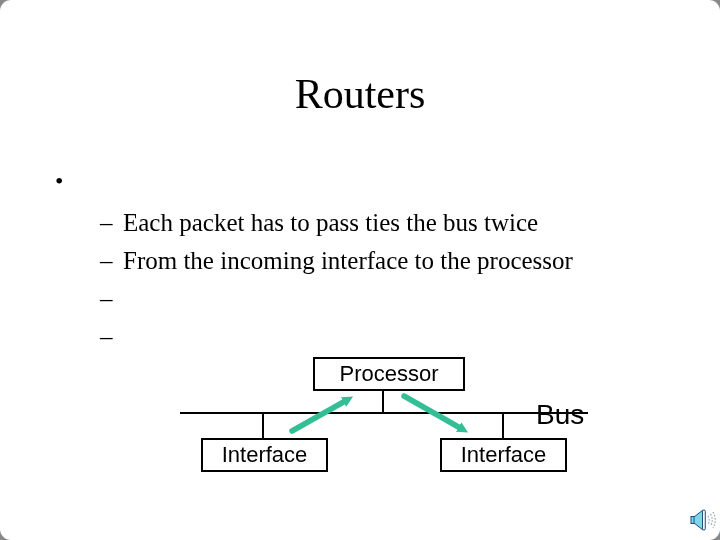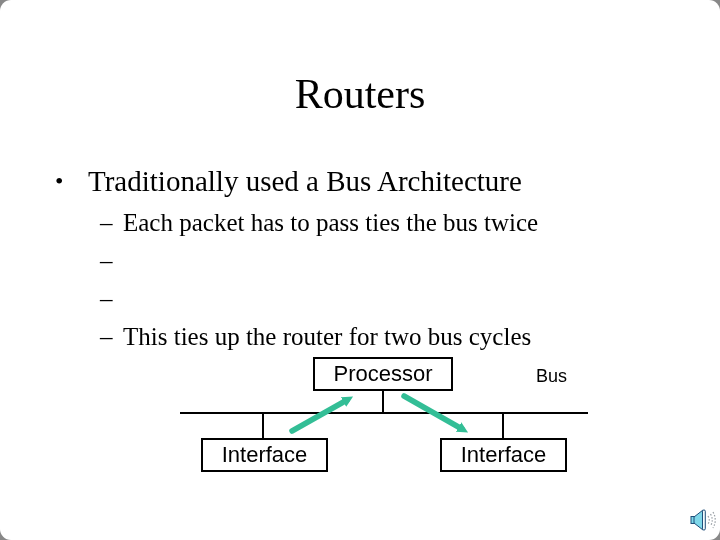--- a/index.html
+++ b/index.html
@@ -53,34 +53,34 @@
     position: absolute;
     box-sizing: border-box;
     border: 2px solid var(--line-color, #000);
     background: #fff;
     display: flex;
     align-items: center;
     justify-content: center;
     font-family: "Liberation Sans", sans-serif;
     font-size: 22px;
   }
-  .processor-box { left: 313px; top: 357px; width: 140px; height: 34px; }
+  .processor-box { left: 313px; top: 357px; width: 152px; height: 34px; }
   .interface-left-box { left: 201px; top: 438px; width: 127px; height: 34px; }
   .interface-right-box { left: 440px; top: 438px; width: 127px; height: 34px; }
   .bus-line {
     position: absolute;
     left: 180px; top: 412px;
     width: 408px; height: 2px;
     background: var(--line-color, #000);
   }
   .bus-label {
     position: absolute;
-    left: 536px; top: 366px;
+    left: 536px; top: 399px;
     font-family: "Liberation Sans", sans-serif;
-    font-size: 18px;
+    font-size: 28px;
   }
   .connector {
     position: absolute;
     width: 2px;
     background: var(--line-color, #000);
   }
   .conn-processor { left: 382px; top: 389px; height: 24px; }
   .conn-left { left: 262px; top: 413px; height: 26px; }
   .conn-right { left: 502px; top: 413px; height: 26px; }
   .arrows-overlay {
@@ -99,36 +99,35 @@
 </head>
 <body>
 
 <div class="slide">
 
   <h1 class="title">Routers</h1>
 
   <div class="bullets">
     <div class="bullet-row">
       <span class="marker">•</span>
-      <span>Traditionally used a Bus Architecture</span>
     </div>
     <div class="sub-list">
       <div class="sub-row">
         <span class="marker">–</span>
         <span>Each packet has to pass ties the bus twice</span>
       </div>
       <div class="sub-row">
         <span class="marker">–</span>
+        <span>From the incoming interface to the processor</span>
       </div>
       <div class="sub-row">
         <span class="marker">–</span>
       </div>
       <div class="sub-row">
         <span class="marker">–</span>
-        <span>This ties up the router for two bus cycles</span>
       </div>
     </div>
   </div>
 
   <div class="diagram-box processor-box">
     <span>Processor</span>
   </div>
 
   <div class="bus-line"></div>
   <div class="bus-label">Bus</div>

